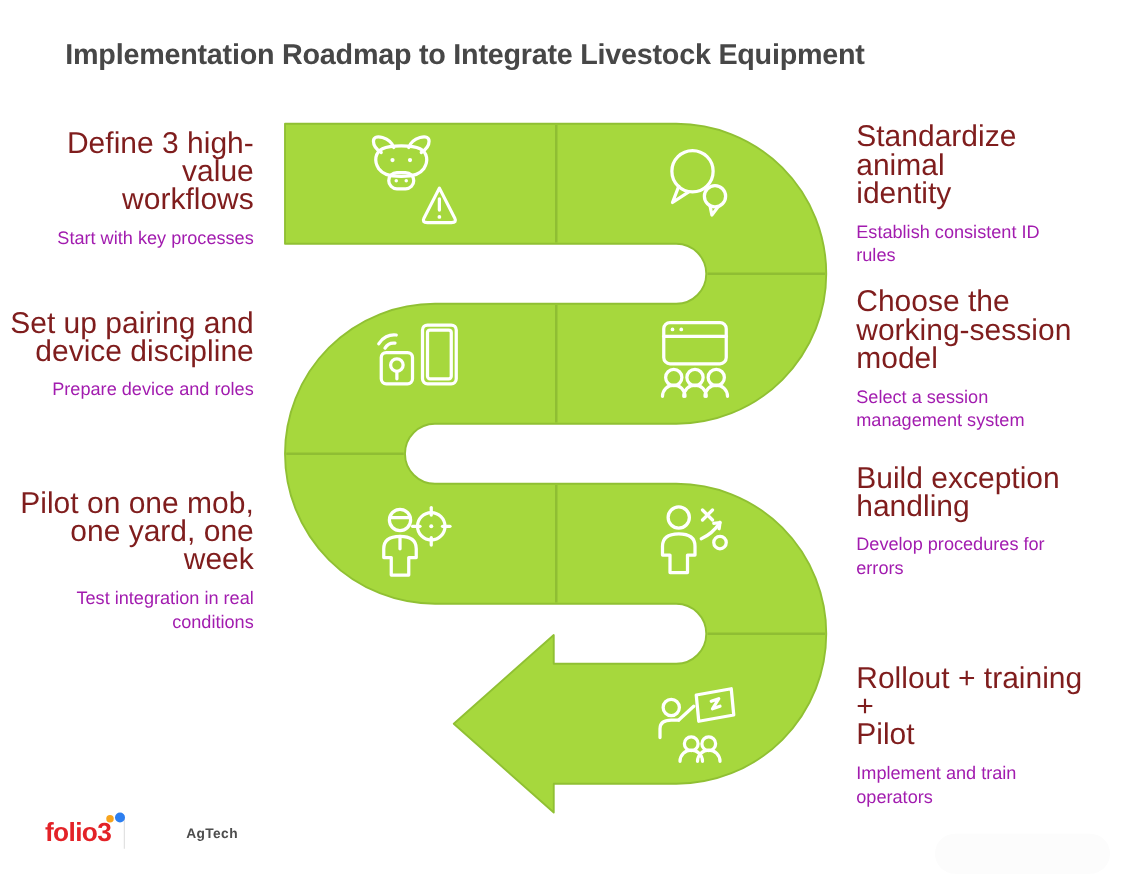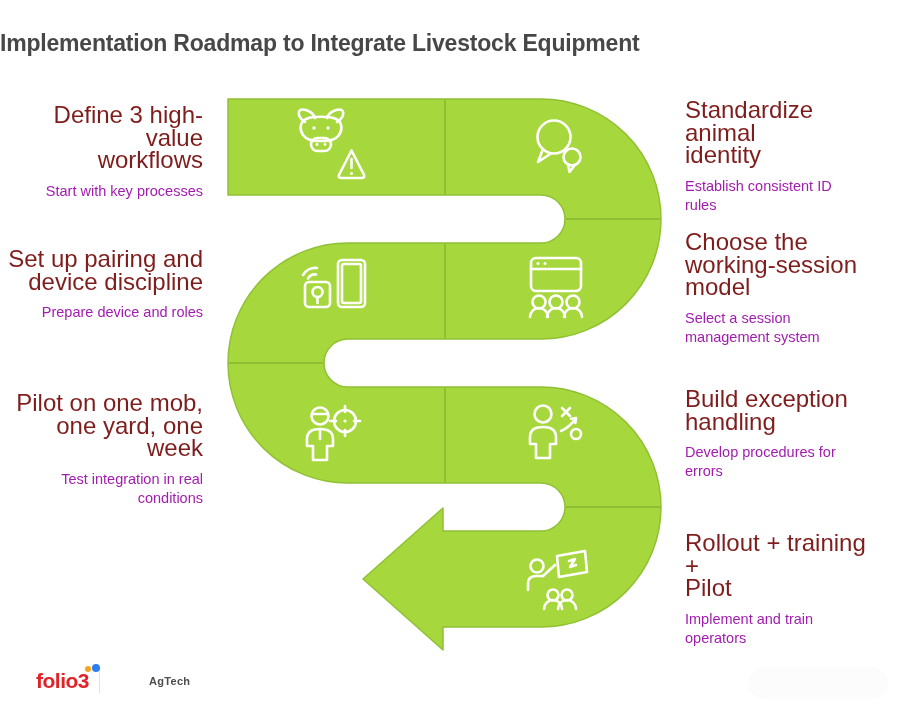--- a/index.html
+++ b/index.html
@@ -1,43 +1,43 @@
 <!DOCTYPE html>
 <html><head>
 <meta charset="utf-8">
 <style>
   html,body{margin:0;padding:0;background:#ffffff;}
   .canvas{
     position:relative;width:900px;height:713px;background:#ffffff;overflow:hidden;
     font-family:"Liberation Sans","DejaVu Sans",sans-serif;
   }
   .title{
-    position:absolute;top:30px;left:0;width:744px;margin:0;
+    position:absolute;top:30px;left:0;width:744px;margin:0;text-align:center;
     font-size:23px;font-weight:bold;letter-spacing:-0.2px;color:#474747;
   }
   .flow{position:absolute;top:0;left:0;}
   .step{position:absolute;}
   .step .h{
     font-size:24px;font-weight:normal;color:#7f1d1d;line-height:22.5px;
     white-space:pre-line;margin:0 0 10px 0;
   }
   .step .s{
     font-size:14.5px;color:#a21caf;line-height:19px;white-space:pre-line;
   }
   .step.left{left:0;width:203px;text-align:right;}
   .step.right{left:685px;width:195px;text-align:left;}
   .step-1{top:104px;}
   .step-4{top:248px;}
   .step-5{top:392px;}
   .step-2{top:99px;}
   .step-3{top:231px;}
-  .step-6{top:388px;}
+  .step-6{top:372px;}
   .step-7{top:532px;}
   .footer-logo{
-    position:absolute;left:36px;top:666px;display:flex;align-items:center;height:30px;
+    position:absolute;left:36px;top:652px;display:flex;align-items:center;height:30px;
   }
   .logo-word{
     position:relative;font-size:21px;font-weight:bold;letter-spacing:-0.5px;color:#e32227;
     font-family:"Liberation Sans","DejaVu Sans",sans-serif;
   }
   .logo-dot{position:absolute;border-radius:50%;}
   .logo-dot.orange{width:6px;height:6px;background:#f7a41d;left:49px;top:-3px;}
   .logo-dot.blue{width:8px;height:8px;background:#2d7ff0;left:56px;top:-5px;}
   .logo-divider{width:1px;height:24px;background:#e2e2e2;margin:0 9px 0 10px;}
   .logo-sub{font-size:11px;font-weight:bold;color:#4d4d4d;letter-spacing:0.3px;margin-left:40px;}

